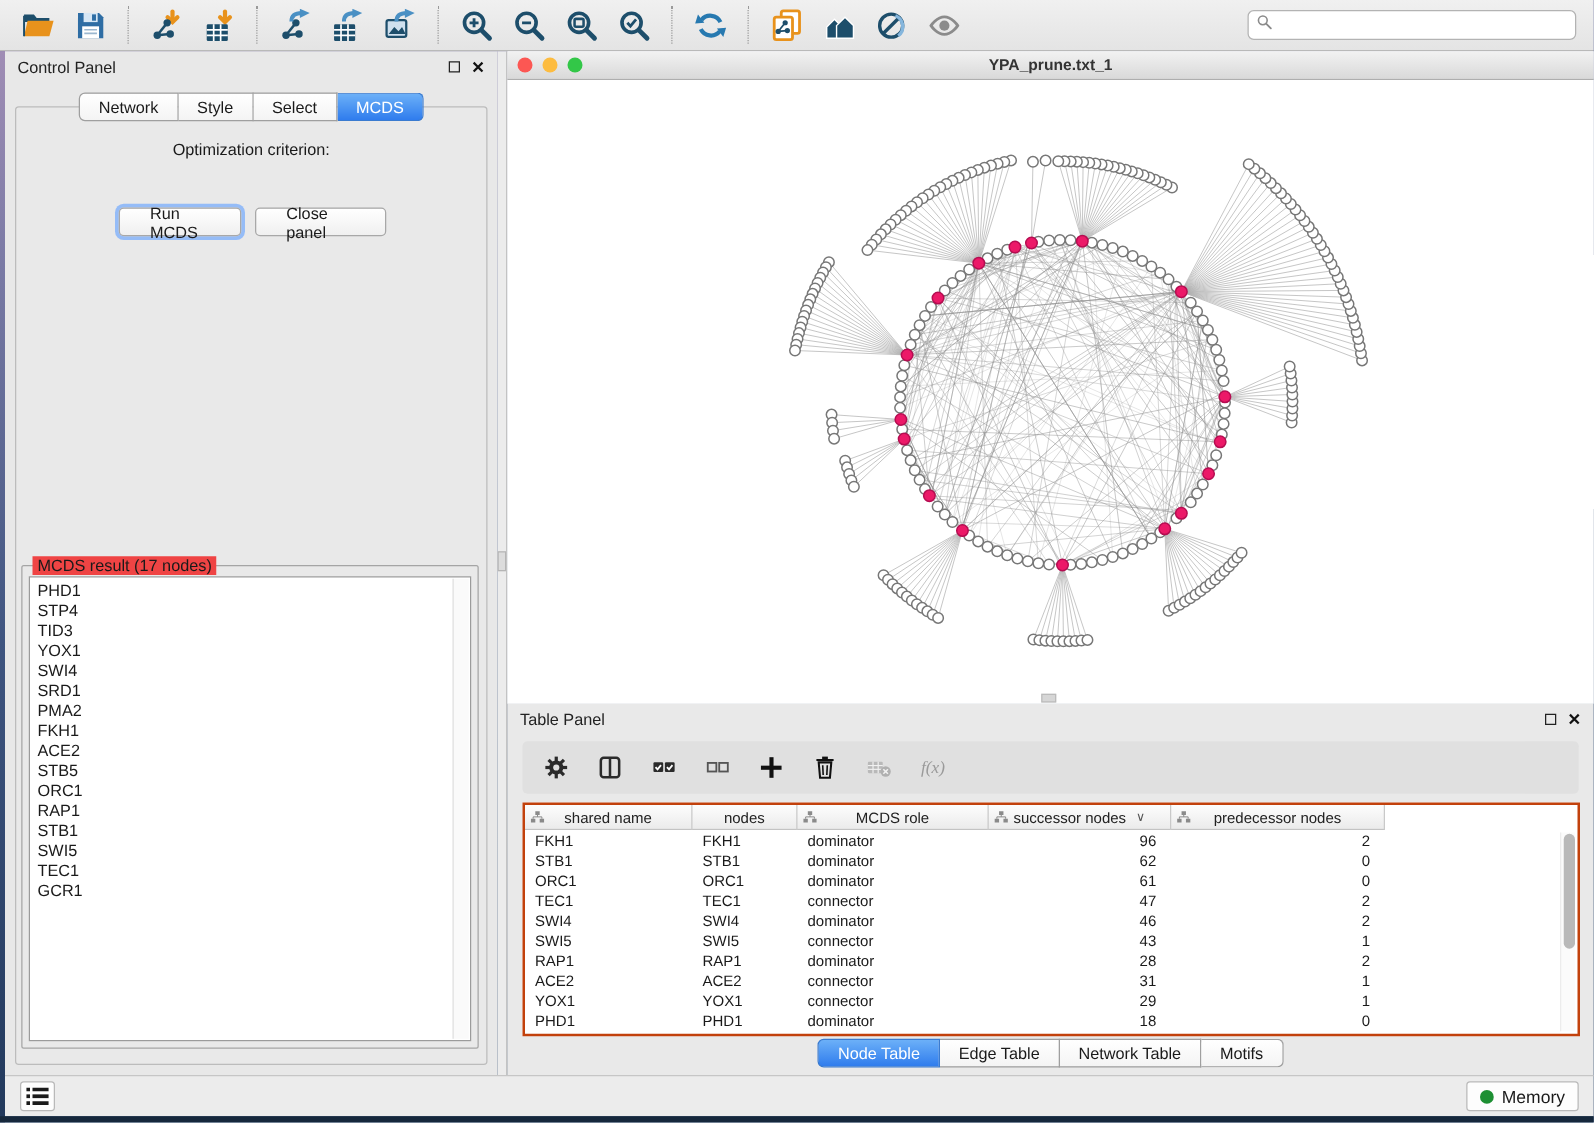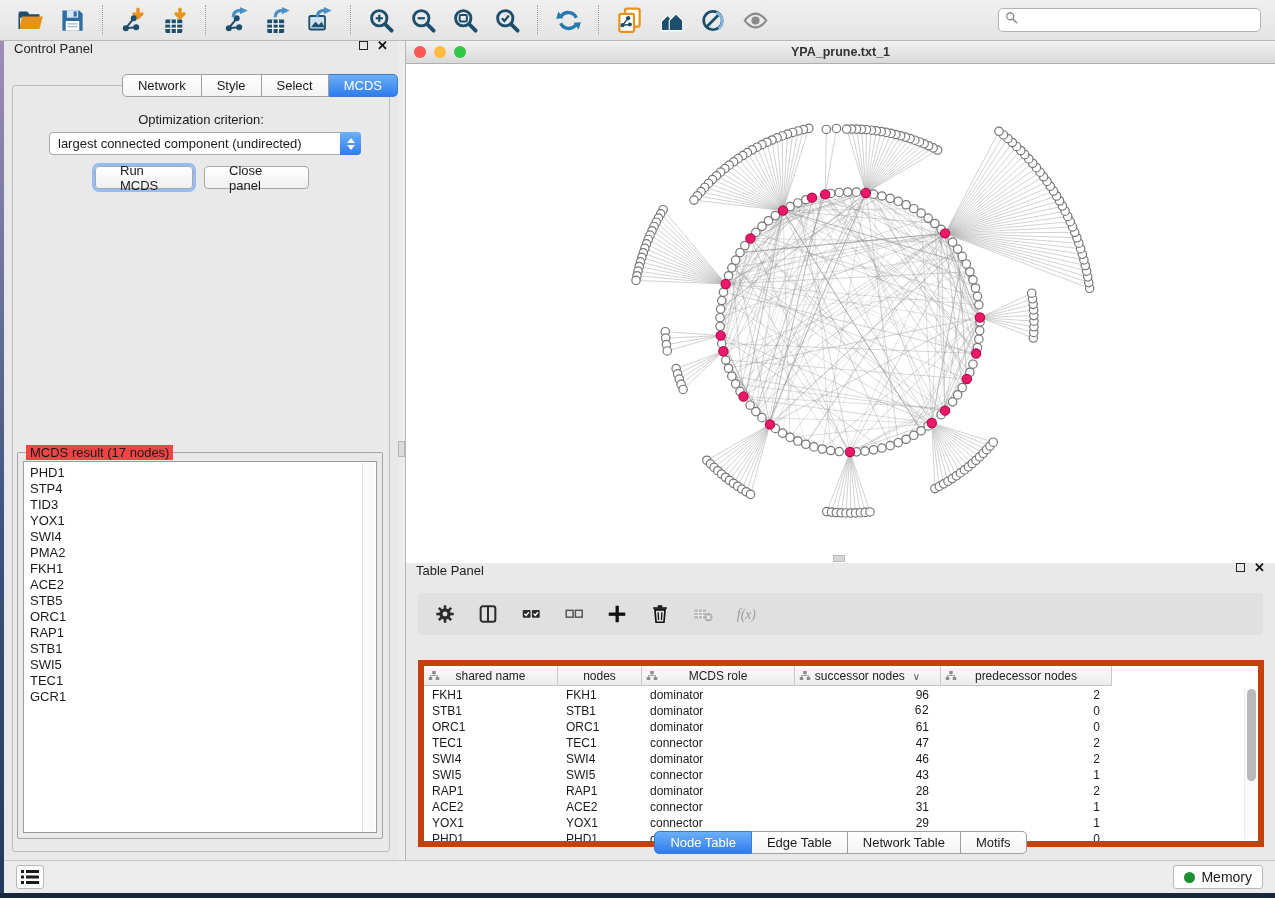--- a/index.html
+++ b/index.html
@@ -23,28 +23,28 @@
   #search-field { width:263px; height:24px; margin-right:14px; background:#fff;
     border:1px solid #b3b3b3; border-radius:5px; display:flex; align-items:center; padding:0 6px; }
   #search-field svg { width:14px; height:14px; }
   #search-input { border:none; outline:none; flex:1; font-size:12px; margin-left:4px; background:transparent; }
 
   
   #left-strip { left:0; top:41px; width:4px; height:857px; }
   #bottom-strip { left:0; top:893px; width:1275px; height:5px; background:#16283c; }
 
   
-  .panel-titlebar { height:24px; display:flex; align-items:flex-start; padding:0 10px; font-size:13px; color:#222;gap:48px; }
+  .panel-titlebar { height:24px; display:flex; align-items:center; padding:0 10px; font-size:13px; color:#222;gap:48px; }
   .panel-ctrls { margin-left:auto; display:flex; align-items:center; gap:9px; }
   .float-glyph { width:9px; height:9px; border:1.6px solid #222; display:inline-block; }
   .close-glyph { font-size:13px; font-weight:bold; color:#111; line-height:9px; }
 
   
   #control-panel { left:4px; top:41px; width:394px; height:819px; background:#e8e8e8; }
-  #cp-tabs { position:absolute; left:0; right:0; top:33px; display:flex; justify-content:flex-end; z-index:3; }
+  #cp-tabs { position:absolute; left:0; right:0; top:33px; display:flex; justify-content:center; z-index:3; }
   .seg-tab { height:23px; padding:0 15px; background:linear-gradient(#ffffff,#f4f4f4);
     border:1px solid #9f9f9f; border-left-width:0; font-size:13px; display:flex; align-items:center; cursor:default; }
   .seg-tab:first-child { border-left-width:1px; border-radius:5px 0 0 5px; }
   .seg-tab:last-child { border-radius:0 5px 5px 0; }
   .seg-tab.active { background:linear-gradient(#6cb0f8,#2f7ced); color:#fff; border-color:#3a7bd0; }
   #cp-content { position:absolute; left:8px; right:8px; top:44px; bottom:8px;
     background:#e9e9e9; border:1px solid #bcbcbc; border-radius:3px; }
   #opt-label { position:absolute; top:26px; width:100%; text-align:center; font-size:13px; }
   #opt-combo { position:absolute; left:36px; top:46px; width:312px; height:23px; background:#fff;
     border:1px solid #a9a9a9; border-radius:4px; display:flex; align-items:center; font-size:13px; }
@@ -81,22 +81,22 @@
   .traffic { width:12px; height:12px; border-radius:50%; margin-right:8px; }
   #net-title { position:absolute; left:0; right:0; text-align:center; font-size:12.5px; font-weight:bold; color:#333; }
   #net-canvas { width:869px; height:499px; display:block; background:#fff; }
 
   
   #table-panel { left:406px; top:563px; width:869px; height:297px; background:#e9e9e9; }
   #tp-toolbar { position:absolute; left:12px; top:30px; width:845px; height:42px; background:#e0e0e0;
     border-radius:4px; display:flex; align-items:center; gap:17px; padding:0 14px; }
   .tp-tool { width:26px; height:26px; display:flex; align-items:center; justify-content:center; cursor:default; }
   .tp-tool svg { width:22px; height:22px; }
-  #data-table { position:absolute; left:12px; top:97px; width:846px; height:187px; background:#fff;
-    border:6px solid #c2410c; overflow:hidden; }
+  #data-table { position:absolute; left:12px; top:79px; width:846px; height:187px; background:#fff;
+    border:2px solid #c2410c; overflow:hidden; }
   #tbl-header { position:absolute; left:0; top:0; width:688px; height:20px; display:flex;
     background:linear-gradient(#fdfdfd,#ebebeb); border-bottom:1px solid #c3c3c3; }
   .hdr-cell { height:20px; border-right:1px solid #c9c9c9; display:flex; align-items:center;
     justify-content:center; font-size:12px; color:#222; position:relative; }
   .hdr-cell svg { position:absolute; left:4px; width:12px; height:12px; }
   .hdr-sort { margin-left:8px; font-size:10px; color:#555; }
   #tbl-rows { position:absolute; left:0; top:21px; width:688px; }
   .tbl-row { display:flex; height:16px; font-size:12px; }
   .tbl-cell { overflow:hidden; white-space:nowrap; line-height:16px; }
   .cell-text { padding-left:8px; text-align:left; }
@@ -324,38 +324,32 @@
     </span>
   </div>
   <div id="cp-tabs">
       <div class="seg-tab">Network</div>
       <div class="seg-tab">Style</div>
       <div class="seg-tab">Select</div>
       <div class="seg-tab active">MCDS</div>
     </div>
   <div id="cp-content">
     <div id="opt-label">Optimization criterion:</div>
-    <div id="opt-combo">
-      <span id="opt-combo-text">largest connected component (undirected)</span>
-      <span id="opt-combo-cap">
-          <span class="tri-up"></span>
-          <span class="tri-dn"></span>
-        </span>
-    </div>
     <div id="run-btn" class="push-btn">Run MCDS</div>
     <div id="close-panel-btn" class="push-btn">Close panel</div>
     <div id="result-group">
       <div id="result-legend">MCDS result (17 nodes)</div>
       <div id="result-list">
         <div id="result-items">
             <div class="result-item">PHD1</div>
             <div class="result-item">STP4</div>
             <div class="result-item">TID3</div>
             <div class="result-item">YOX1</div>
             <div class="result-item">SWI4</div>
+            <div class="result-item">SRD1</div>
             <div class="result-item">PMA2</div>
             <div class="result-item">FKH1</div>
             <div class="result-item">ACE2</div>
             <div class="result-item">STB5</div>
             <div class="result-item">ORC1</div>
             <div class="result-item">RAP1</div>
             <div class="result-item">STB1</div>
             <div class="result-item">SWI5</div>
             <div class="result-item">TEC1</div>
             <div class="result-item">GCR1</div>
@@ -1166,21 +1160,21 @@
           <div class="tbl-cell cell-text" style="width: 134px;">FKH1</div>
           <div class="tbl-cell cell-text" style="width: 84px;">FKH1</div>
           <div class="tbl-cell cell-text" style="width: 153px;">dominator</div>
           <div class="tbl-cell cell-num" style="width: 146px;">96</div>
           <div class="tbl-cell cell-num" style="width: 171px;">2</div>
         </div>
         <div class="tbl-row">
           <div class="tbl-cell cell-text" style="width: 134px;">STB1</div>
           <div class="tbl-cell cell-text" style="width: 84px;">STB1</div>
           <div class="tbl-cell cell-text" style="width: 153px;">dominator</div>
-          <div class="tbl-cell cell-num" style="width: 146px; font-family: Liberation Mono, monospace;">62</div>
+          <div class="tbl-cell cell-num" style="width: 146px;">62</div>
           <div class="tbl-cell cell-num" style="width: 171px;">0</div>
         </div>
         <div class="tbl-row">
           <div class="tbl-cell cell-text" style="width: 134px;">ORC1</div>
           <div class="tbl-cell cell-text" style="width: 84px;">ORC1</div>
           <div class="tbl-cell cell-text" style="width: 153px;">dominator</div>
           <div class="tbl-cell cell-num" style="width: 146px;">61</div>
           <div class="tbl-cell cell-num" style="width: 171px;">0</div>
         </div>
         <div class="tbl-row">

